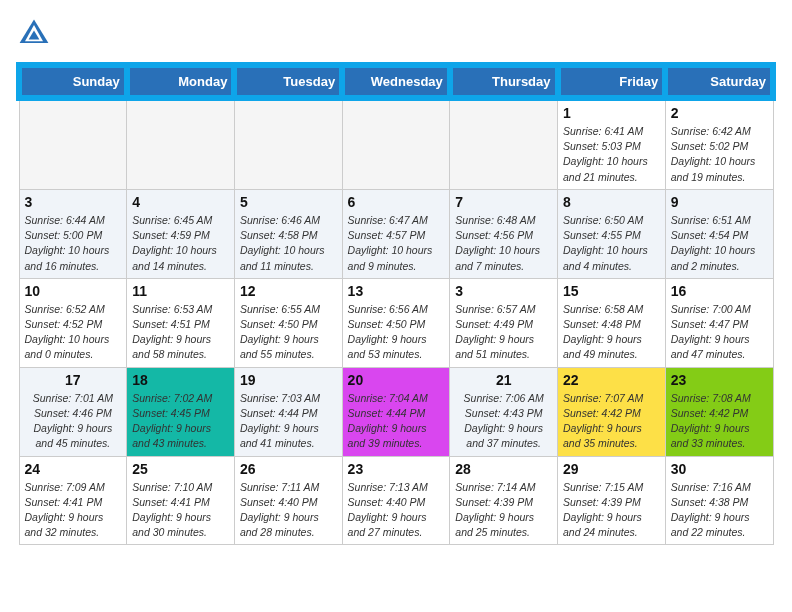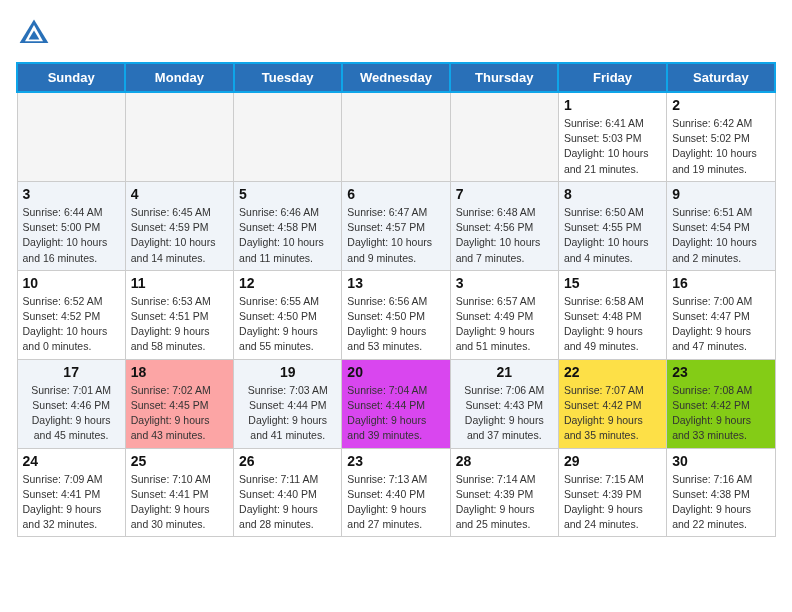--- a/index.html
+++ b/index.html
@@ -44,24 +44,24 @@
     }
     .calendar {
       width: 100%;
       border-collapse: collapse;
       font-size: 11px;
     }
     .calendar th {
       background: #2970b8;
       color: #fff;
       padding: 6px 4px;
-      text-align: center;
+      text-align: right;
       font-size: 13px;
       font-weight: bold;
-      border: 2px solid #0ea5e9;
+      border: 6px solid #0ea5e9;
     }
     .calendar td {
       border: 1px solid #ccc;
       vertical-align: top;
       padding: 4px 5px;
       height: 88px;
       width: calc(100% / 7);
       background: #fff;
     }
     .calendar td.empty {
@@ -70,20 +70,21 @@
     .day-number {
       font-size: 14px;
       font-weight: bold;
       margin-bottom: 3px;
       color: #111;
     }
     .day-info {
       color: #333;
       line-height: 1.45;
       font-size: 10.5px;
+      font-style: italic;
     }
     tr:nth-child(even) td:not(.empty) {
       background: #f9f9f9;
     }
   </style>
 </head>
 <body>
 
 <div class="header">
   <div class="logo">
@@ -189,25 +190,25 @@
         <td>
           <div class="day-number">16</div>
           <div class="day-info">Sunrise: 7:00 AM<br>Sunset: 4:47 PM<br>Daylight: 9 hours<br>and 47 minutes.</div>
         </td>
       </tr>
       <tr>
         <td style="background: rgb(240, 244, 249); text-align: center;">
           <div class="day-number">17</div>
           <div class="day-info">Sunrise: 7:01 AM<br>Sunset: 4:46 PM<br>Daylight: 9 hours<br>and 45 minutes.</div>
         </td>
-        <td style="background: #fca5a5;">
+        <td style="background: #14b8a6;">
           <div class="day-number">18</div>
           <div class="day-info">Sunrise: 7:02 AM<br>Sunset: 4:45 PM<br>Daylight: 9 hours<br>and 43 minutes.</div>
         </td>
-        <td style="background: rgb(240, 244, 249); text-align: center;">
+        <td style="background: rgb(240, 244, 249);">
           <div class="day-number">19</div>
           <div class="day-info">Sunrise: 7:03 AM<br>Sunset: 4:44 PM<br>Daylight: 9 hours<br>and 41 minutes.</div>
         </td>
         <td style="background: #d946ef;">
           <div class="day-number">20</div>
           <div class="day-info">Sunrise: 7:04 AM<br>Sunset: 4:44 PM<br>Daylight: 9 hours<br>and 39 minutes.</div>
         </td>
         <td style="background: rgb(240, 244, 249); text-align: center;">
           <div class="day-number">21</div>
           <div class="day-info">Sunrise: 7:06 AM<br>Sunset: 4:43 PM<br>Daylight: 9 hours<br>and 37 minutes.</div>

